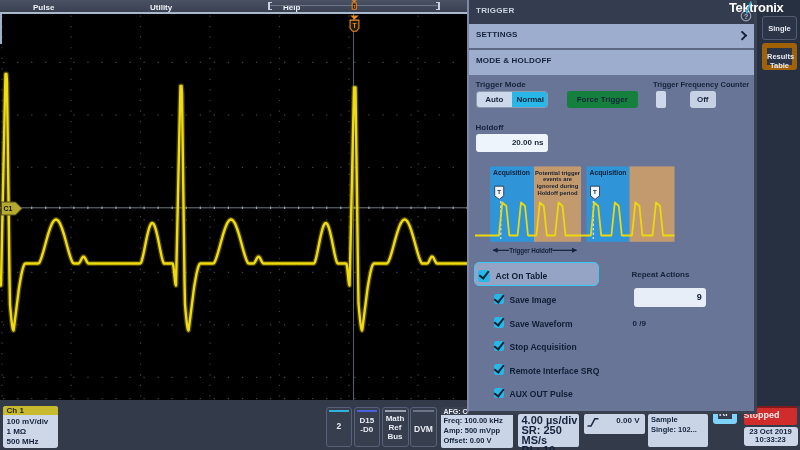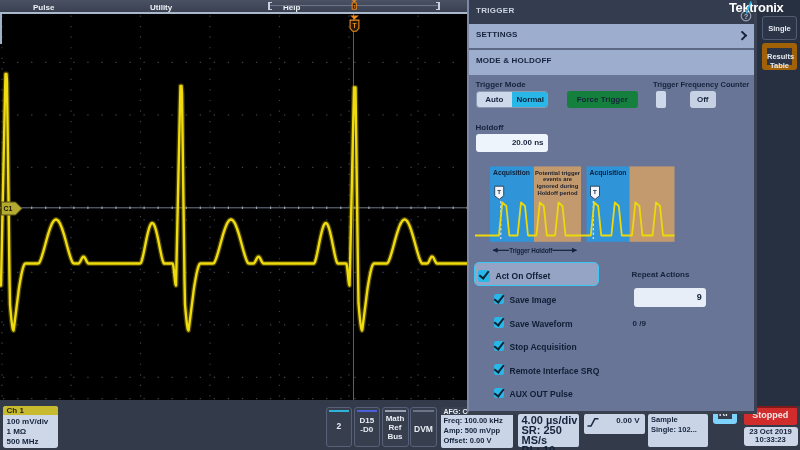--- a/index.html
+++ b/index.html
@@ -114,21 +114,21 @@
 
 <div class="abs" style="left:647.5px;top:413.8px;width:60px;height:33.7px;background:#c9d5e6;border-radius:2px;">
  <div class="abs b dk" style="left:3.5px;top:1.5px;font-size:7.5px;line-height:9.8px;">Sample<br>Single: 102...</div>
 </div>
 
 <div class="abs" style="left:713px;top:396px;width:23.5px;height:28px;border:5px solid #7dd3fc;border-radius:3px;background:#373e4e;">
  <div class="abs b" style="left:0;top:7px;width:100%;text-align:center;font-size:8.5px;color:#e8ecf4;">RF</div>
 </div>
 
 <div class="abs" style="left:743.5px;top:405.5px;width:53.5px;height:19px;background:#d02c2c;border-top:2.5px solid #7e1a1a;border-radius:2.5px;">
- <div class="abs b" style="left:0;top:2.6px;width:100%;text-align:center;font-size:9px;color:#f4e8e8;">Stopped</div>
+ <div class="abs b" style="left:0;top:2.6px;width:100%;font-size:9px;color:#f4e8e8;">Stopped</div>
 </div>
 
 <div class="abs" style="left:743.5px;top:426.5px;width:54px;height:19.5px;background:#cdd7e8;border-radius:3px;">
  <div class="abs b dk" style="left:0;top:1.2px;width:100%;text-align:center;font-size:7.7px;line-height:8.8px;">23 Oct 2019<br>10:33:23</div>
 </div>
 
 <div class="abs" style="left:757px;top:0;width:43px;height:406px;background:#273040;"></div>
 <div class="abs" style="left:762px;top:16px;width:35px;height:24px;border:1px solid #525d74;border-radius:3px;background:#2c3547;">
  <div class="abs b" style="left:0;top:7px;width:100%;text-align:center;font-size:7.5px;color:#e6eaf2;">Single</div>
 </div>
@@ -195,21 +195,21 @@
    <line x1="491" y1="250.3" x2="507" y2="250.3"></line>
    <line x1="550.5" y1="250.3" x2="574.5" y2="250.3"></line>
   </g>
   <polygon points="490.6,250.3 495.6,247.8 495.6,252.8" fill="#14213a"></polygon>
   <polygon points="575,250.3 570,247.8 570,252.8" fill="#14213a"></polygon>
   <text x="528.8" y="252.8" font-size="6.3" font-weight="bold" letter-spacing="-0.15" fill="#14213a" text-anchor="middle">Trigger Holdoff</text>
  </svg>
 
  <div class="abs" style="left:5.4px;top:262px;width:124.6px;height:24.3px;background:#95a3c4;border:1.8px solid #3cc6f2;border-radius:5px;"></div>
  <div class="chk" style="left:9.2px;top:269.8px;width:11.8px;height:11.8px;"></div>
- <div class="abs b" style="left:26.5px;top:271.2px;font-size:8.5px;color:#0f1e35;">Act On Offset</div>
+ <div class="abs b" style="left:26.5px;top:271.2px;font-size:8.5px;color:#0f1e35;">Act On Table</div>
  <div class="abs b dk" style="left:162.5px;top:269.8px;font-size:8px;">Repeat Actions</div>
  <div class="abs" style="left:165px;top:287.5px;width:71.8px;height:19.4px;background:#e8eef8;border-radius:3px;">
   <div class="abs b dk" style="right:4px;top:4.5px;font-size:9px;">9</div>
  </div>
  <div class="chk" style="left:24.5px;top:293.8px;"></div>
  <div class="abs b" style="left:40.5px;top:295.3px;font-size:8.5px;color:#0f1e35;">Save Image</div>
  <div class="chk" style="left:24.5px;top:317.2px;"></div>
  <div class="abs b" style="left:40.5px;top:318.7px;font-size:8.5px;color:#0f1e35;">Save Waveform</div>
  <div class="abs b dk" style="left:163.5px;top:318.7px;font-size:8px;">0 /9</div>
  <div class="chk" style="left:24.5px;top:340.6px;"></div>

